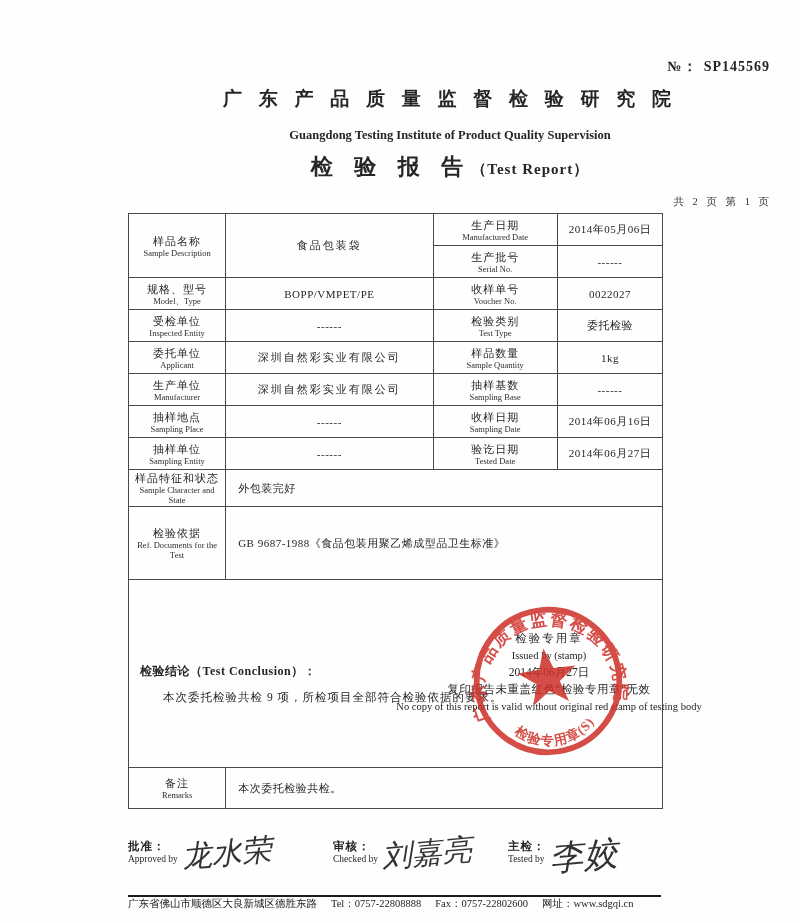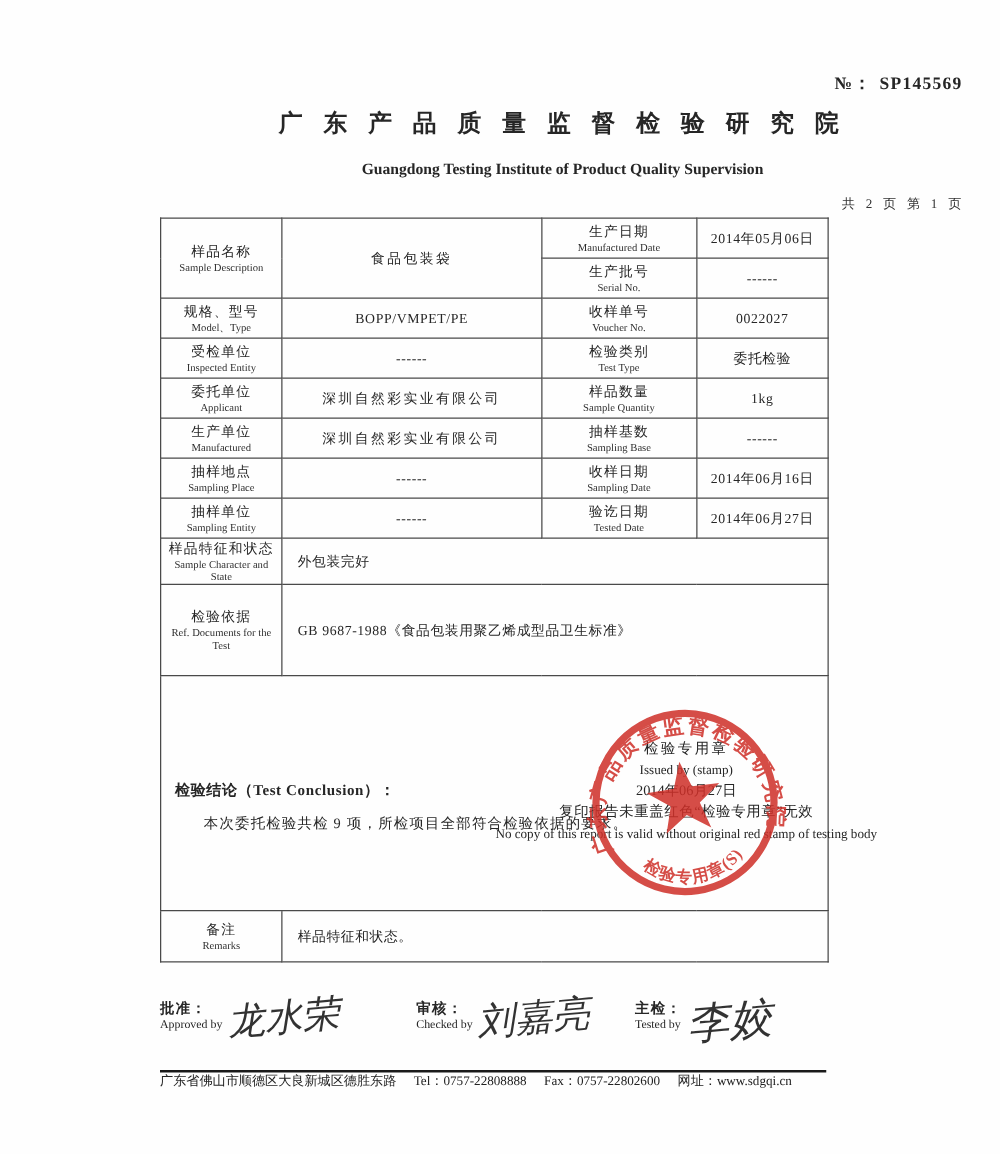--- a/index.html
+++ b/index.html
@@ -72,20 +72,23 @@
 <body>
 
 <div class="page">
   <div class="content">
 
     <div class="report-no">
       <span class="no-label">№：</span><span>SP145569</span>
     </div>
     <div class="institute-cn">广 东 产 品 质 量 监 督 检 验 研 究 院</div>
     <div class="institute-en">Guangdong Testing Institute of Product Quality Supervision</div>
+    <div class="report-title">
+      <span class="t-cn">检 验 报 告</span><span class="t-en">（Test Report）</span>
+    </div>
     <div class="pagination">共 2 页 第 1 页</div>
 
     <table class="info">
       <colgroup>
           <col style="width:97px">
           <col style="width:207px">
           <col style="width:124px">
           <col style="width:105px">
         </colgroup>
 
@@ -145,21 +148,21 @@
         <td class="lbl">
           <div class="cn">样品数量</div>
           <div class="en">Sample Quantity</div>
         </td>
         <td class="val">1kg</td>
       </tr>
 
       <tr class="h31">
         <td class="lbl">
           <div class="cn">生产单位</div>
-          <div class="en">Manufactured</div>
+          <div class="en">Manufacturer</div>
         </td>
         <td class="val wide">深圳自然彩实业有限公司</td>
         <td class="lbl">
           <div class="cn">抽样基数</div>
           <div class="en">Sampling Base</div>
         </td>
         <td class="val">------</td>
       </tr>
 
       <tr class="h31">
@@ -230,21 +233,21 @@
             </text>
           </svg>
         </td>
       </tr>
 
       <tr class="rem">
         <td class="lbl">
           <div class="cn">备注</div>
           <div class="en">Remarks</div>
         </td>
-        <td class="val left" colspan="3">样品特征和状态。</td>
+        <td class="val left" colspan="3">本次委托检验共检。</td>
       </tr>
     </tbody>
       </table>
 
     <div class="signatures">
       <div class="sig-group sig-approved">
         <div class="sig-labels">
           <div class="cn">批准：</div>
           <div class="en">Approved by</div>
         </div>

